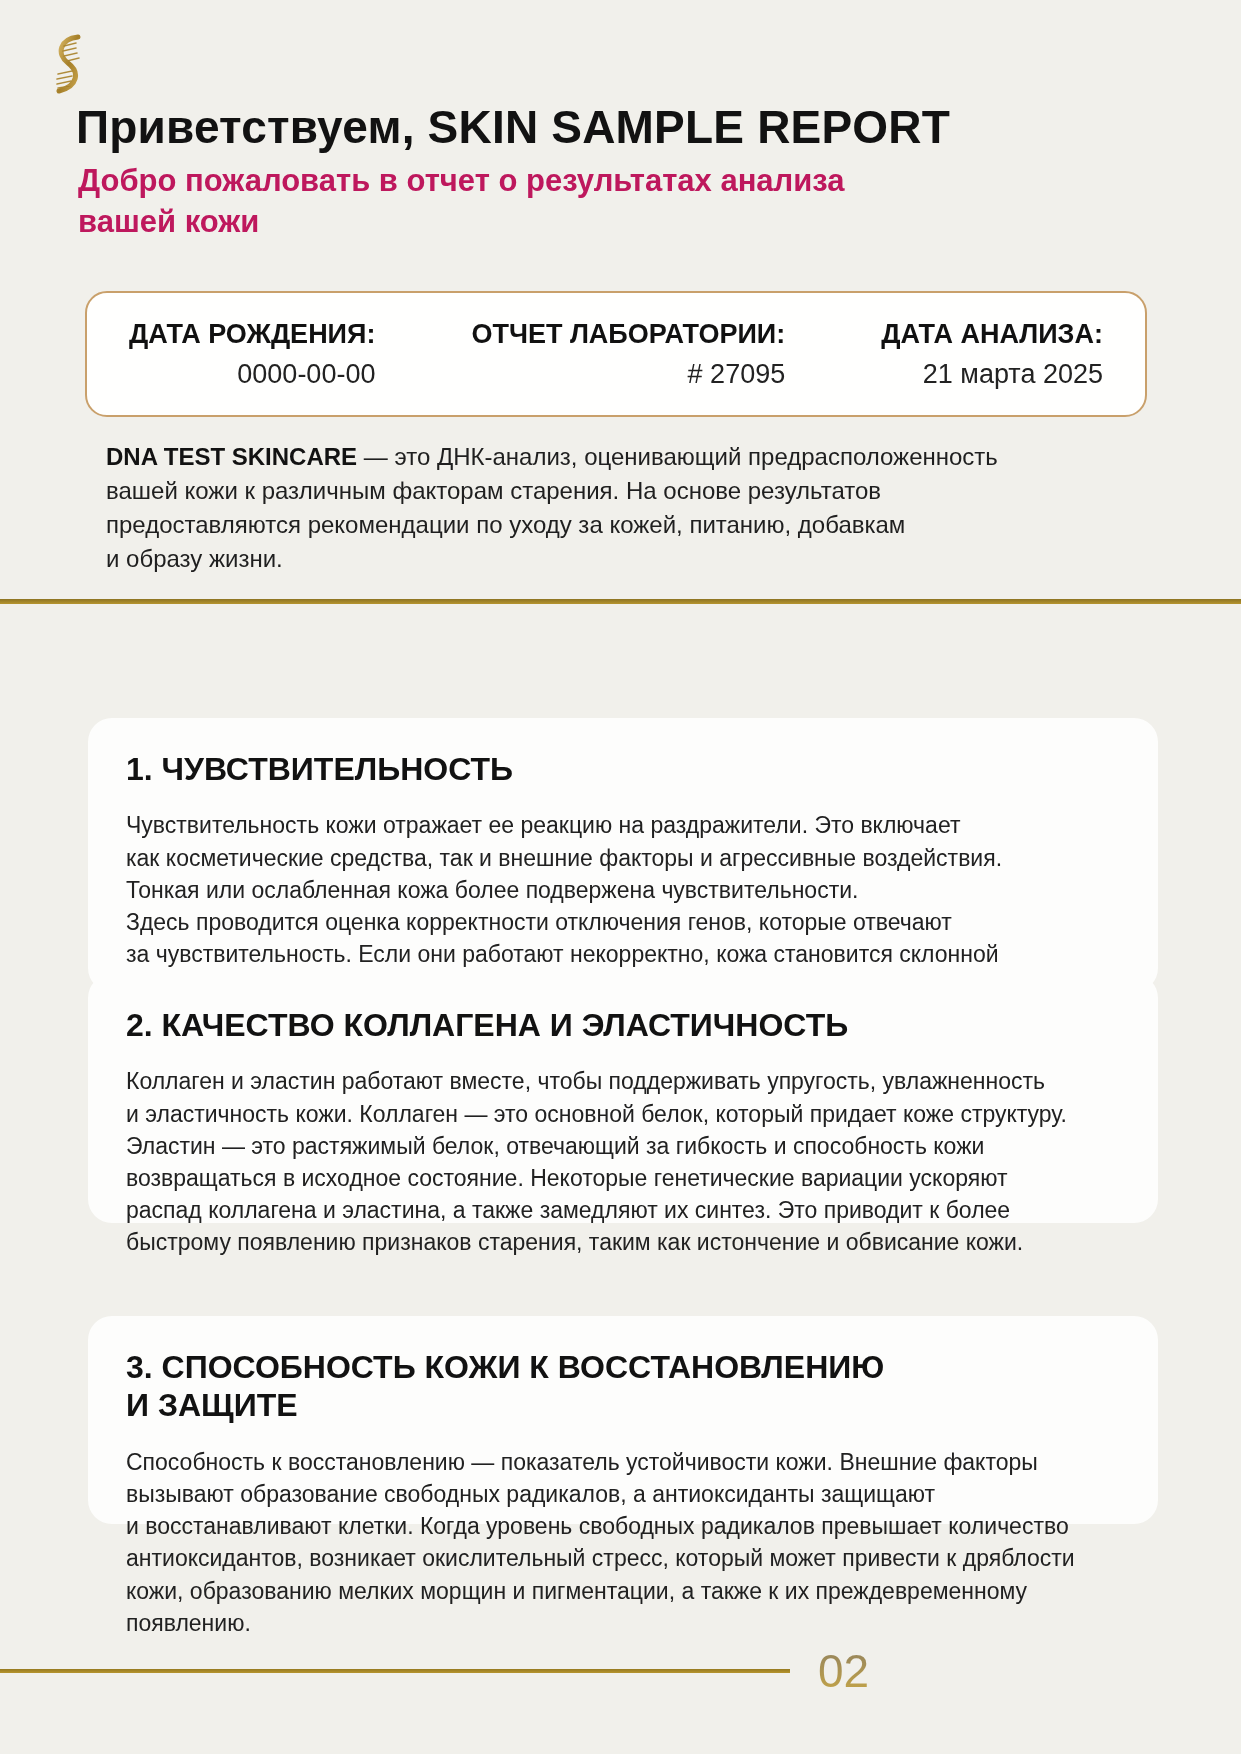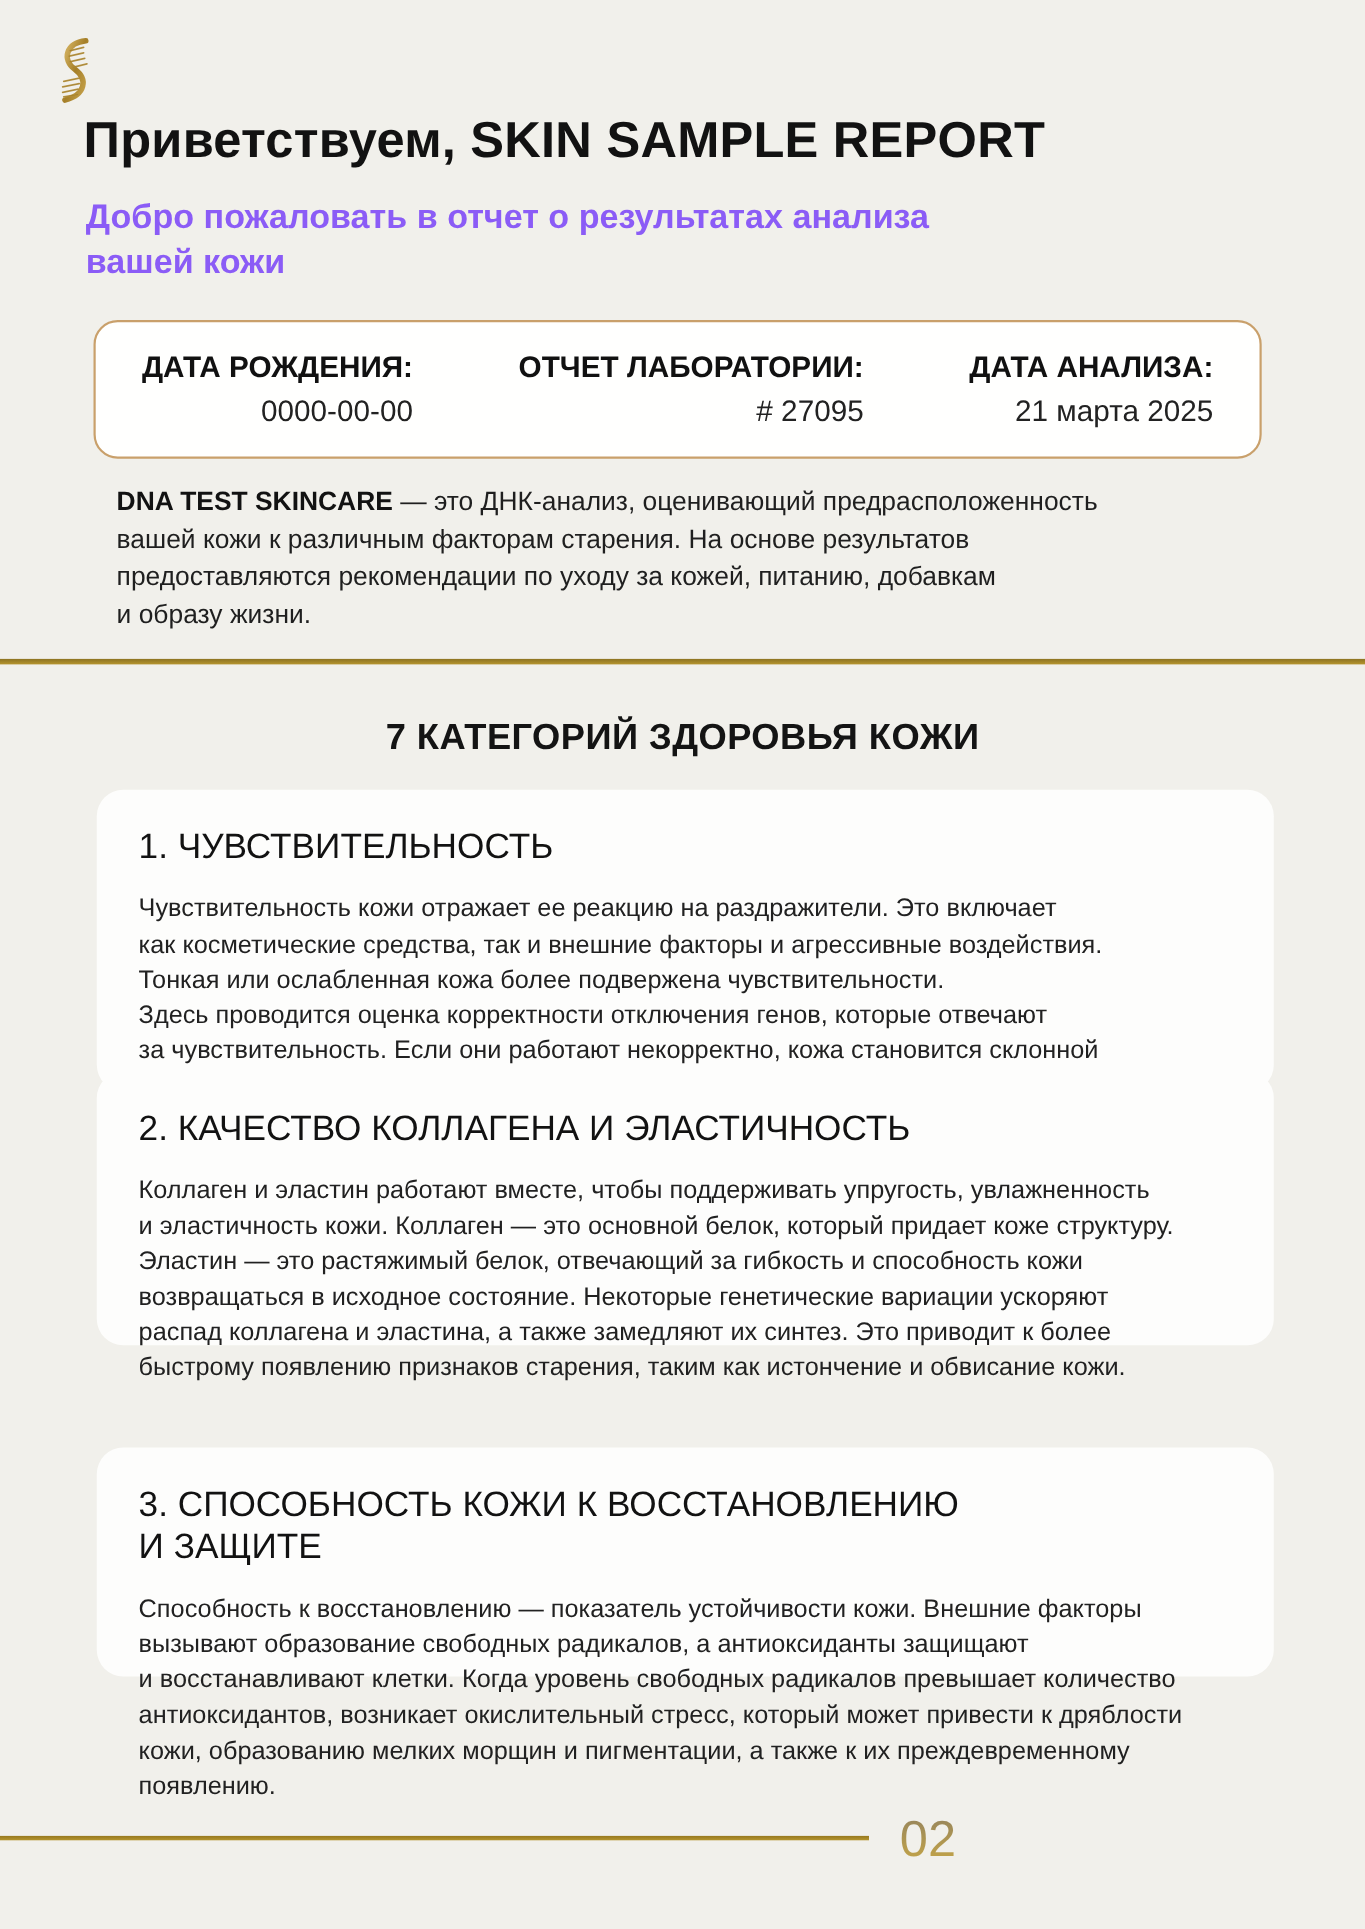--- a/index.html
+++ b/index.html
@@ -12,22 +12,22 @@
     color:#1a1a1a;
     overflow:hidden;
   }
   .logo { position:absolute; left:46px; top:34px; width:46px; height:60px; }
 
   .h1 {
     position:absolute; left:76px; top:100px; width:1100px;
     font-size:46px; font-weight:700; letter-spacing:0.2px; color:#121212;
   }
   .subtitle {
-    position:absolute; left:78px; top:177px; width:920px;
-    font-size:31px; font-weight:700; line-height:1.32; color:#8b5cf6;
+    position:absolute; left:78px; top:161px; width:920px;
+    font-size:31px; font-weight:700; line-height:1.32; color:#be185d;
     white-space:pre-line;
   }
 
   .info-box {
     position:absolute; left:85px; top:291px; width:1062px; height:126px;
     background:#fffffe; border:2px solid #c9a06b; border-radius:22px;
     box-sizing:border-box;
     display:flex; align-items:center; justify-content:space-between;
     padding:0 42px;
   }
@@ -55,21 +55,21 @@
 
   .card {
     position:absolute; left:88px; width:1070px;
     background:#fdfdfc; border-radius:24px;
     box-sizing:border-box; padding:32px 40px 0 38px;
   }
   .card-1 { top:718px; height:274px; }
   .card-2 { top:974px; height:249px; }
   .card-3 { top:1316px; height:208px; }
   .card-title {
-    font-size:32px; font-weight:400; color:#121212;
+    font-size:32px; font-weight:700; color:#121212;
     margin:0 0 21px 0; line-height:1.2; white-space:pre-line;
   }
   .card-body {
     font-size:23px; line-height:1.4; color:#212121;
     white-space:pre-line;
   }
 
   .footer-line {
     position:absolute; left:0; top:1669px; width:790px; height:4px;
     background:linear-gradient(to bottom,#96791f,#b6952f);
@@ -128,21 +128,20 @@
     </div>
   </div>
 
   <div class="intro"><b>DNA TEST SKINCARE</b><span> — это ДНК-анализ, оценивающий предрасположенность
 вашей кожи к различным факторам старения. На основе результатов
 предоставляются рекомендации по уходу за кожей, питанию, добавкам
 и образу жизни.</span></div>
 
   <div class="divider"></div>
 
-  <div class="section-title">7 КАТЕГОРИЙ ЗДОРОВЬЯ КОЖИ</div>
 
   <div class="card card-1">
     <h2 class="card-title">1. ЧУВСТВИТЕЛЬНОСТЬ</h2>
     <div class="card-body">Чувствительность кожи отражает ее реакцию на раздражители. Это включает
 как косметические средства, так и внешние факторы и агрессивные воздействия.
 Тонкая или ослабленная кожа более подвержена чувствительности.
 Здесь проводится оценка корректности отключения генов, которые отвечают
 за чувствительность. Если они работают некорректно, кожа становится склонной
 к воспалению, покраснению и жжению.</div>
   </div>

